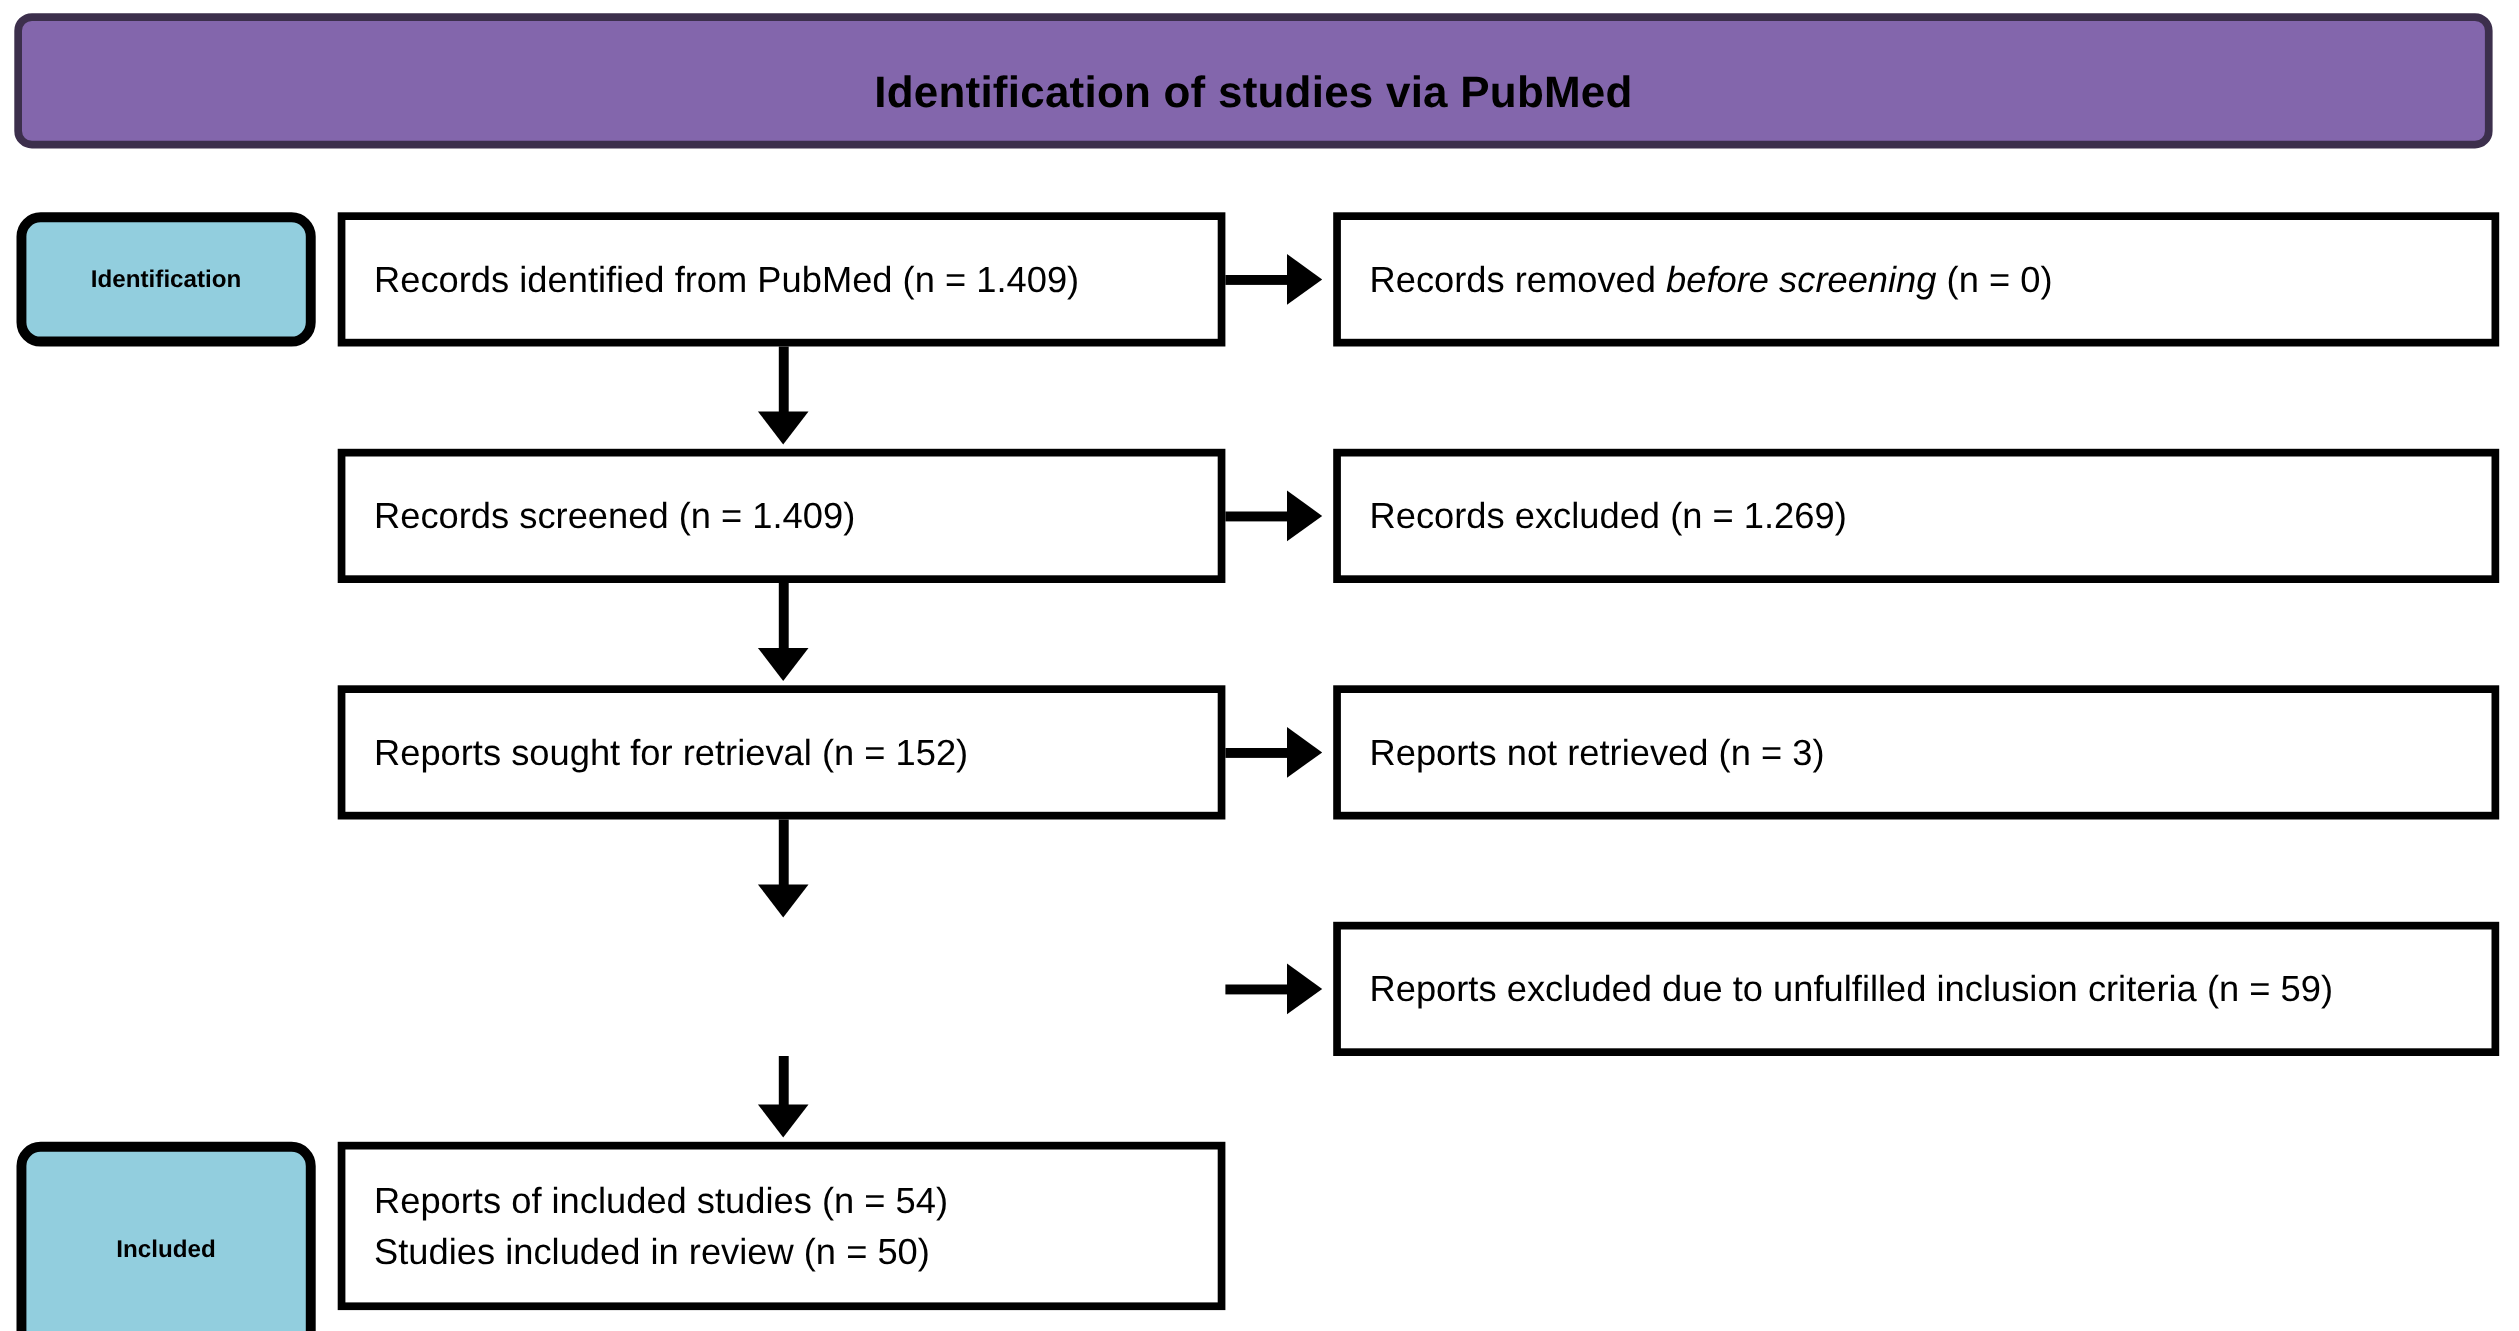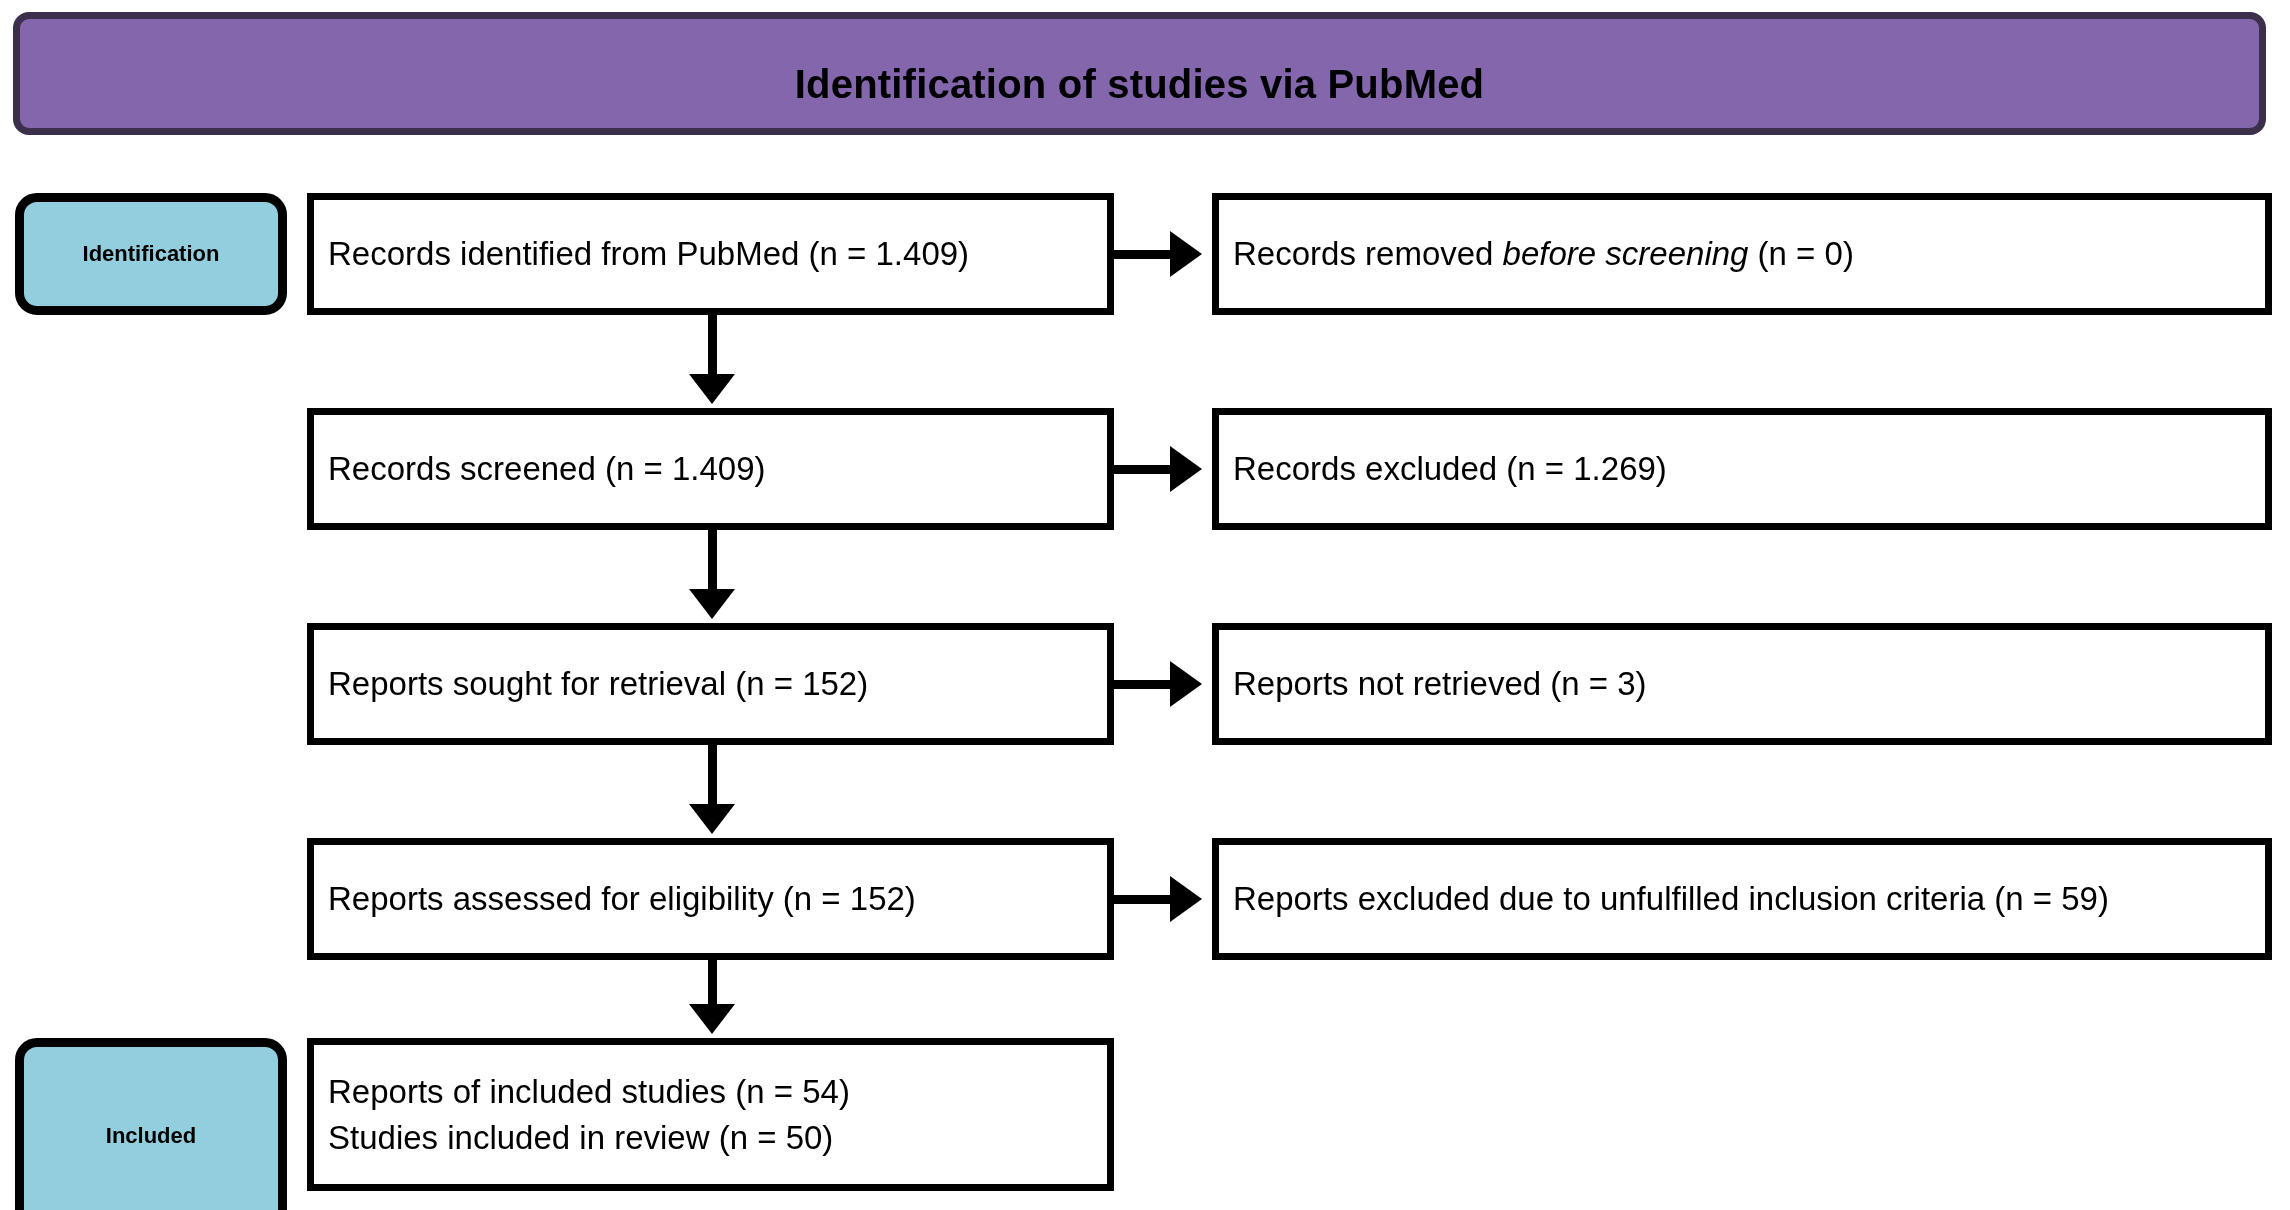--- a/index.html
+++ b/index.html
@@ -65,21 +65,21 @@
   .stage-included       { left: 15px; top: 1038px; width: 272px; height: 196px; }
 
   
   .box {
     position: absolute;
     background: #ffffff;
     border: 7px solid #000000;
     display: flex;
     flex-direction: column;
     justify-content: center;
-    padding-left: 14px;
+    padding-left: 26px;
     padding-right: 18px;
   }
   .box-text {
     font-size: 33px;
     color: #000000;
     line-height: 1.38;
     text-align: left;
     white-space: nowrap;
   }
   .box-text em { font-style: italic; }
@@ -162,23 +162,20 @@
   </div>
 
   <div class="box box-left row2">
     <div class="box-text">Records screened (n = 1.409)</div>
   </div>
 
   <div class="box box-left row3">
     <div class="box-text">Reports sought for retrieval (n = 152)</div>
   </div>
 
-  <div class="box box-left row4">
-    <div class="box-text">Reports assessed for eligibility (n = 152)</div>
-  </div>
 
   <div class="box box-left row5">
     <div class="box-text">Reports of included studies (n = 54)</div>
     <div class="box-text">Studies included in review (n = 50)</div>
   </div>
 
   <div class="box box-right row1">
     <div class="box-text"><span>Records removed </span><em>before screening</em><span> (n = 0)</span></div>
   </div>
 

